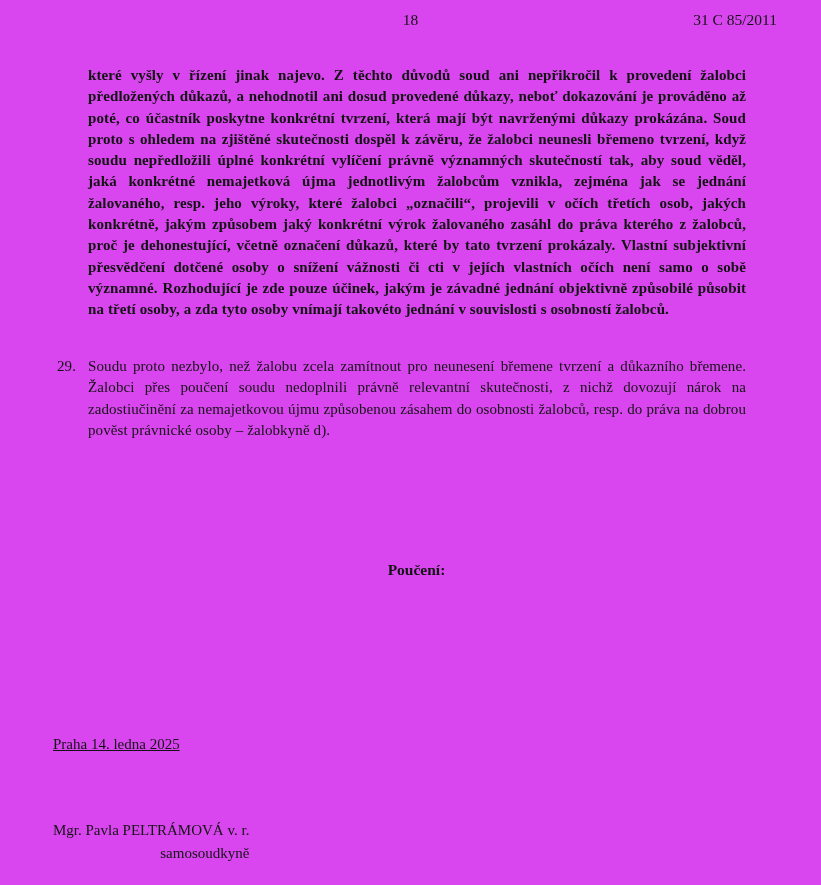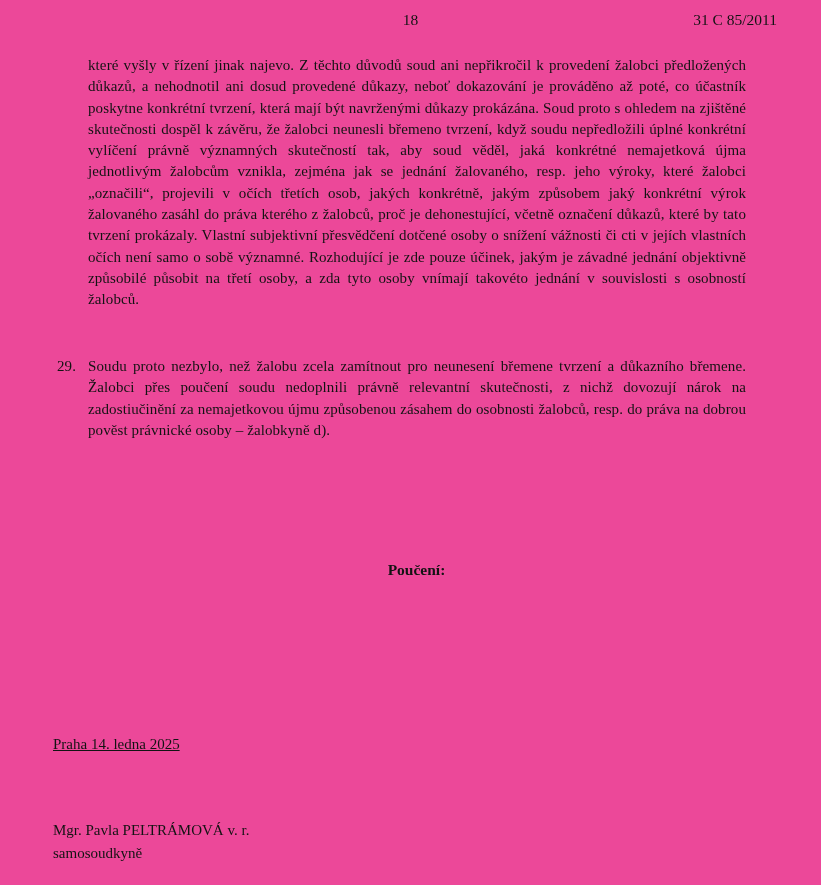--- a/index.html
+++ b/index.html
@@ -5,21 +5,21 @@
   * { margin: 0; padding: 0; box-sizing: border-box; }
   html, body { background: #ffffff; }
   body {
     width: 821px;
     height: 885px;
     position: relative;
     font-family: "Liberation Serif", "DejaVu Serif", serif;
     color: #131313;
     overflow: hidden;
   }
-  .sheet { position: absolute; inset: 0; background: #ec4899; }
+  .sheet { position: absolute; inset: 0; background: #d946ef; }
 
   .page-header {
     position: absolute;
     top: 11px; left: 0; right: 0;
     height: 22px;
     font-size: 15.5px;
   }
   .page-num {
     position: absolute;
     left: 0; right: 0;
@@ -32,21 +32,21 @@
 
   .para {
     position: absolute;
     left: 88px;
     width: 658px;
     font-size: 15px;
     line-height: 21.3px;
     text-align: justify;
     letter-spacing: 0.1px;
   }
-  .para.continuation { top: 55px; }
+  .para.continuation { top: 65px; font-weight: bold; }
   .para.numbered .num {
     position: absolute;
     left: -31px;
     top: 0;
     text-align: left;
   }
   #para-37 { top: 356px; }
   #para-38 { top: 464px; }
 
   .advice-heading {
@@ -77,21 +77,21 @@
   }
 
   .signature-block {
     position: absolute;
     top: 819px;
     left: 53px;
     font-size: 15px;
     line-height: 22.5px;
   }
   .signature-block .sig-name { display: block; }
-  .signature-block .sig-role { display: block; }
+  .signature-block .sig-role { display: block; text-align: right; }
 </style>
 </head>
 <body>
 
 <div class="sheet">
 
   <header class="page-header">
     <span class="page-num">18</span>
     <span class="case-num">31 C 85/2011</span>
   </header>

